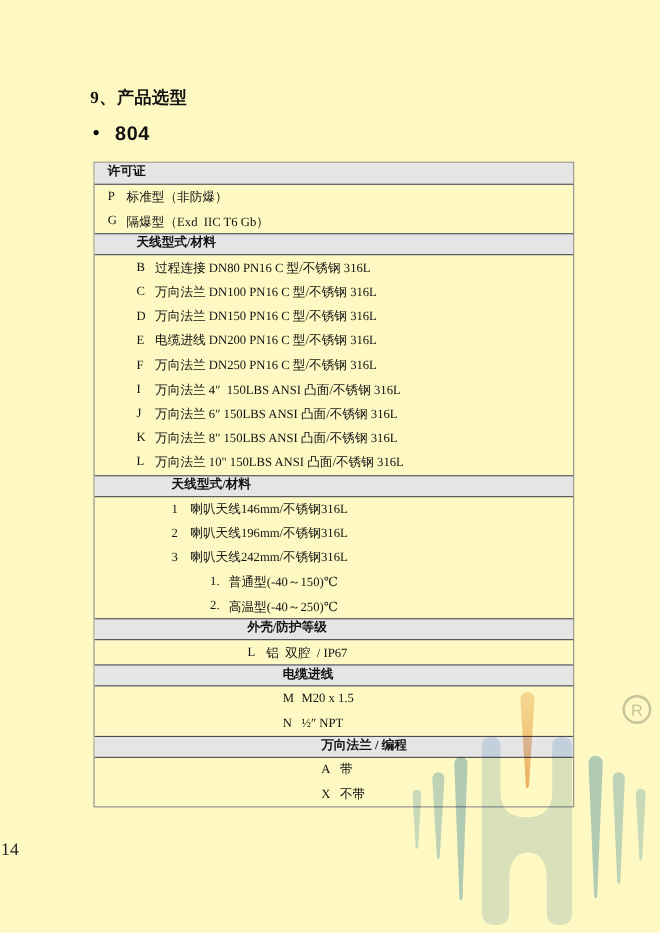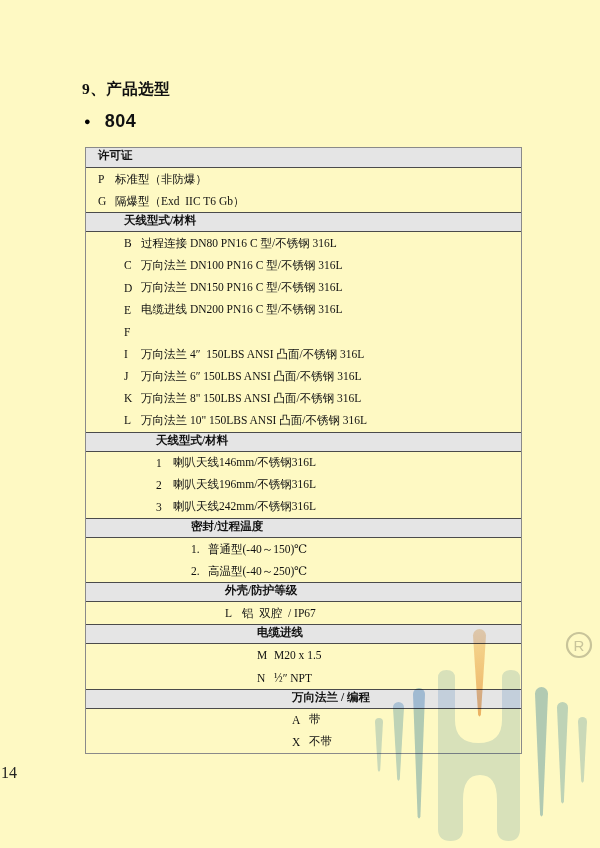--- a/index.html
+++ b/index.html
@@ -87,21 +87,21 @@
 
   <div class="item">
     <span class="code">D</span><span class="desc">万向法兰 DN150 PN16 C 型/不锈钢 316L</span>
   </div>
 
   <div class="item">
     <span class="code">E</span><span class="desc">电缆进线 DN200 PN16 C 型/不锈钢 316L</span>
   </div>
 
   <div class="item">
-    <span class="code">F</span>
+    <span class="code">F</span><span class="desc">万向法兰 DN250 PN16 C 型/不锈钢 316L</span>
   </div>
 
   <div class="item">
     <span class="code">I</span><span class="desc">万向法兰 4″  150LBS ANSI 凸面/不锈钢 316L</span>
   </div>
 
   <div class="item">
     <span class="code">J</span><span class="desc">万向法兰 6″ 150LBS ANSI 凸面/不锈钢 316L</span>
   </div>
 
@@ -128,23 +128,20 @@
     <span class="code">2</span><span class="desc">喇叭天线196mm/不锈钢316L</span>
   </div>
 
   <div class="item">
     <span class="code">3</span><span class="desc">喇叭天线242mm/不锈钢316L</span>
   </div>
 </div>
   </div>
 
   <div class="section lv3">
-    <div class="band">
-      <span class="band-label">密封/过程温度</span>
-    </div>
     <div class="items">
   <div class="item">
     <span class="code">1.</span><span class="desc">普通型(-40～150)℃</span>
   </div>
 
   <div class="item">
     <span class="code">2.</span><span class="desc">高温型(-40～250)℃</span>
   </div>
 </div>
   </div>

